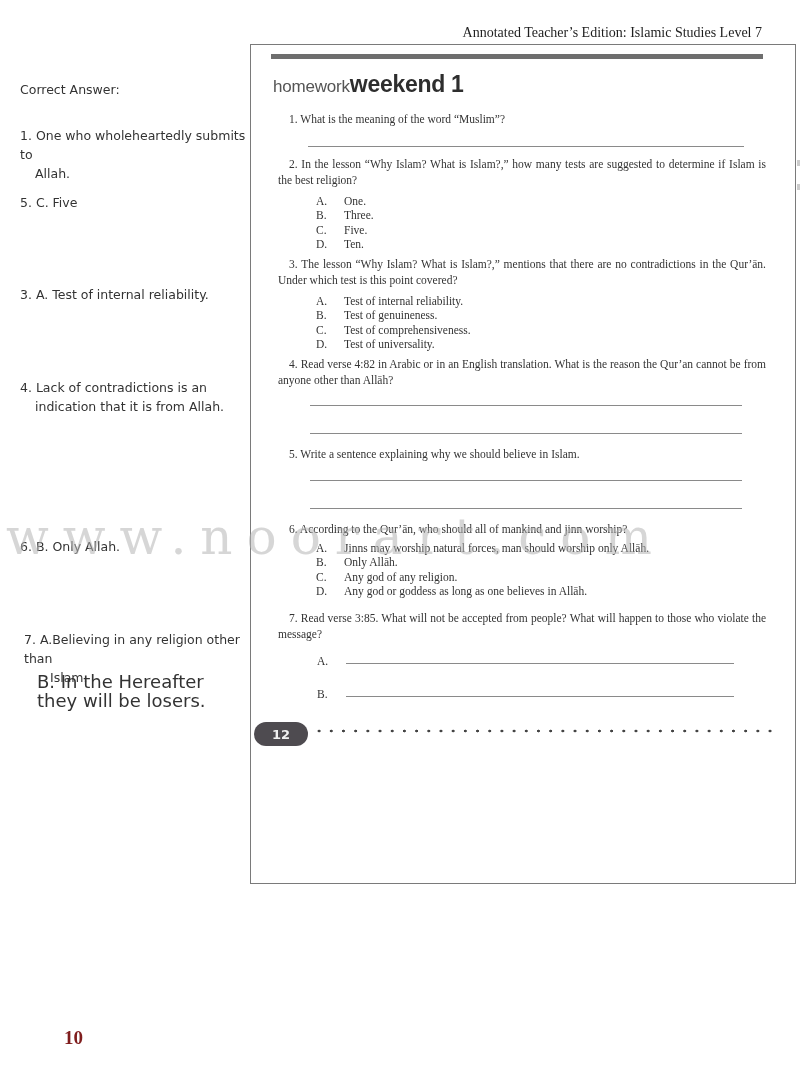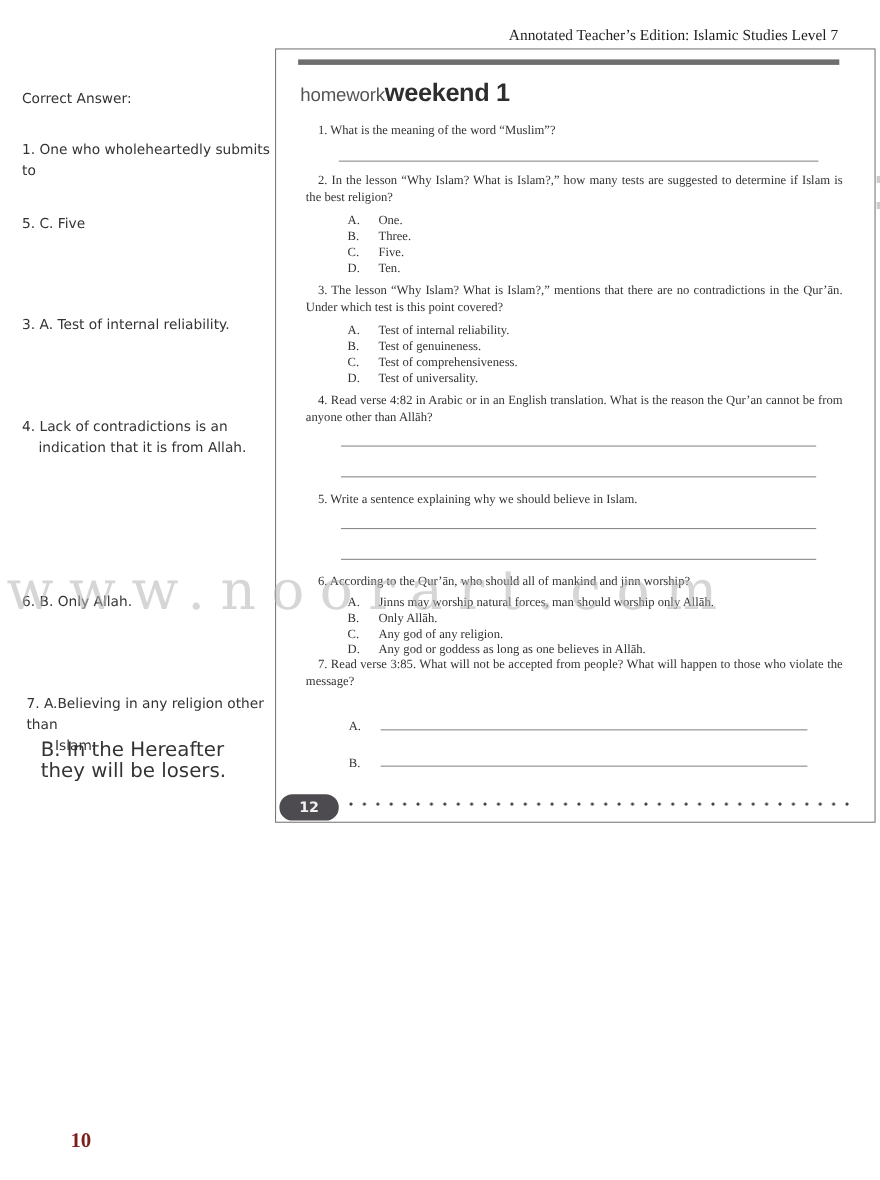--- a/index.html
+++ b/index.html
@@ -15,21 +15,21 @@
   .answers { position: absolute; left: 0; top: 0; width: 248px; height: 760px;
     font-family: "DejaVu Sans", sans-serif; font-size: 12.5px; color: #333; }
   .answers .ans-title { position: absolute; left: 20px; top: 82px; }
   .ans { position: absolute; left: 20px; line-height: 19px; }
   .ans .cont { display: block; padding-left: 15px; }
   .ans7 { left: 24px; }
   .ans7b { position: absolute; left: 37px; }
 
   
   .sheet {
-    position: absolute; left: 250px; top: 44px; width: 546px; height: 704px;
+    position: absolute; left: 250px; top: 44px; width: 546px; height: 840px;
     border: 1.5px solid #7a7a7a; background: #fff;
   }
   .sheet .top-rule { position: absolute; left: 20px; right: 32px; top: 9px; height: 5px; background: #6e6e6e; }
   .sheet .title { position: absolute; left: 22px; top: 26px; font-family: "Liberation Sans", sans-serif; color: #3a3a3a; }
   .sheet .title .light { font-size: 17px; font-weight: normal; letter-spacing: -0.2px; color: #555; }
   .sheet .title .bold { font-size: 23px; font-weight: bold; color: #2e2e2e; letter-spacing: -0.3px; }
 
   .q { position: absolute; left: 27px; width: 488px; font-size: 11.5px; line-height: 16px; color: #333; text-align: justify; }
   .q .indent { padding-left: 11px; }
   .opts { position: absolute; left: 65px; font-size: 11.5px; line-height: 14.3px; color: #333; }
@@ -63,20 +63,21 @@
 </head>
 <body>
 
 <div class="running-header">Annotated Teacher’s Edition: Islamic Studies Level 7</div>
 
 <div class="answers">
   <div class="ans-title">Correct Answer:</div>
 
   <div class="ans" style="top:126px">
     <span>1. One who wholeheartedly submits to</span>
+    <span class="cont">Allah.</span>
   </div>
   <div class="ans" style="top:193px">
     <span>5.  C.  Five</span>
   </div>
   <div class="ans" style="top:285px">
     <span>3.  A.  Test of internal reliability.</span>
   </div>
   <div class="ans" style="top:378px">
     <span>4. Lack of contradictions is an</span>
     <span class="cont">indication that it is from Allah.</span>
@@ -173,21 +174,21 @@
     <div class="opt">
         <span class="letter">C.</span>
         <span>Any god of any religion.</span>
       </div>
     <div class="opt">
         <span class="letter">D.</span>
         <span>Any god or goddess as long as one believes in Allāh.</span>
       </div>
   </div>
 
-  <div class="q" style="top:551px">
+  <div class="q" style="top:565px">
     <span class="indent">7. Read verse 3:85. What will not be accepted from people? What will happen to those who violate the message?</span>
   </div>
   <div class="sub-label" style="left:66px; top:610px;">A.</div>
   <div class="line" style="left:95px; width:388px; top:618px;"></div>
   <div class="sub-label" style="left:66px; top:643px;">B.</div>
   <div class="line" style="left:95px; width:388px; top:651px;"></div>
 
   <div class="footer-badge">12</div>
   <div class="dots"></div>
 </div>

